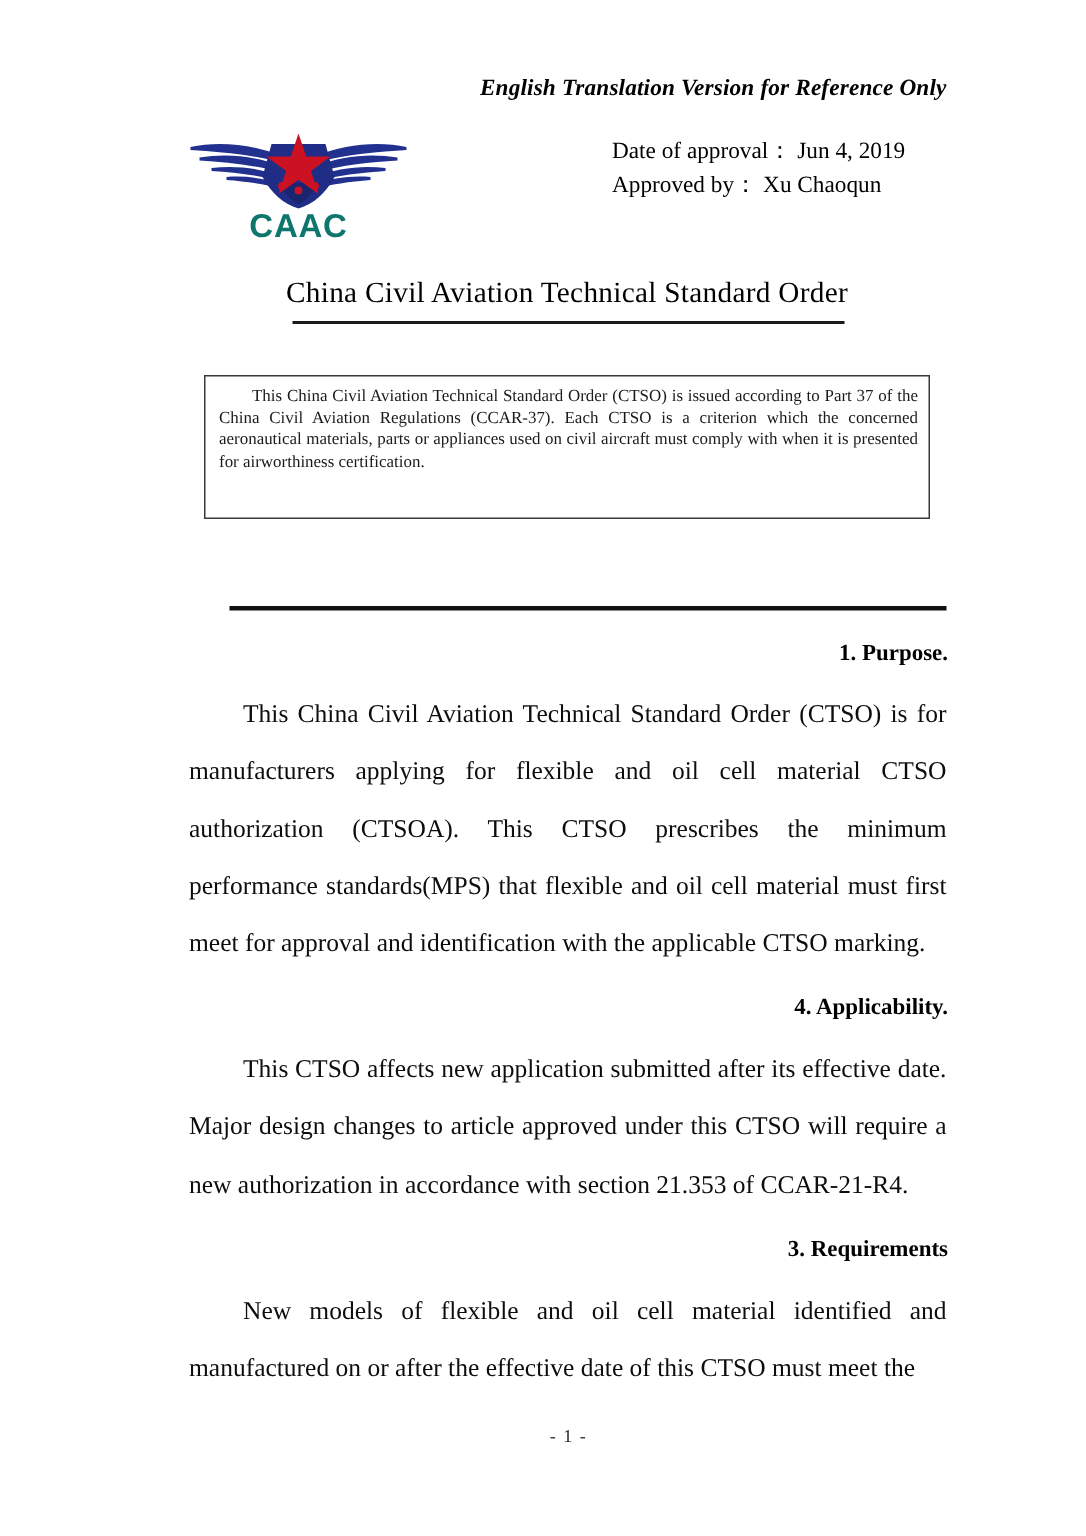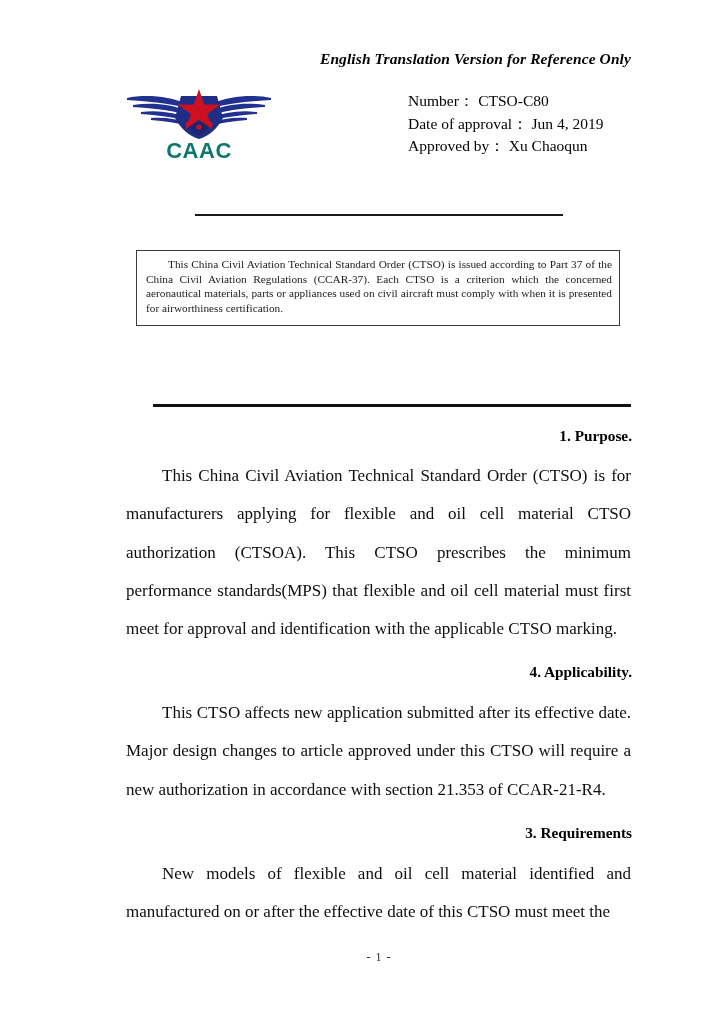--- a/index.html
+++ b/index.html
@@ -93,21 +93,21 @@
     height: 2px;
     background: #1a1a1a;
   }
 
   
   .notice-box {
     position: absolute;
     left: 119px;
     top: 250px;
     width: 484px;
-    height: 76px;
+    height: 96px;
     border: 1px solid #3a3a3a;
     box-sizing: border-box;
   }
   .notice-text {
     position: absolute;
     left: 9px;
     top: 6px;
     width: 466px;
     font-size: 11.3px;
     line-height: 14.6px;
@@ -204,25 +204,25 @@
       <polygon fill="#cc1122" points="74,5 79.2,20.4 95.4,20.4 82.3,30 87.3,45.3 74,35.8 60.7,45.3 65.7,30 52.6,20.4 68.8,20.4"></polygon>
 
       <circle cx="63" cy="40" r="2.6" fill="#cc1122"></circle>
       <circle cx="74" cy="43" r="2.6" fill="#cc1122"></circle>
       <circle cx="85" cy="40" r="2.6" fill="#cc1122"></circle>
     </svg>
     <div class="logo-text">CAAC</div>
   </div>
 
   <div class="meta-block">
-    <span class="meta-line">Number： CTSO-C80</span>
     <span class="meta-line">Date of approval： Jun 4, 2019</span>
     <span class="meta-line">Approved by： Xu Chaoqun</span>
   </div>
 
+  <div class="doc-title">China Civil Aviation Technical Standard Order</div>
   <div class="rule-title"></div>
 
   <div class="notice-box">
     <div class="notice-text">This China Civil Aviation Technical Standard Order (CTSO) is issued according to Part 37 of the China Civil Aviation Regulations (CCAR-37). Each CTSO is a criterion which the concerned aeronautical materials, parts or appliances used on civil aircraft must comply with when it is presented for airworthiness certification.</div>
   </div>
 
   <div class="rule-sub"></div>
 
   <div class="section-head" id="head-purpose">1. Purpose.</div>
   <div class="body-par" id="par-purpose">This China Civil Aviation Technical Standard Order (CTSO) is for manufacturers applying for flexible and oil cell material CTSO authorization (CTSOA). This CTSO prescribes the minimum performance standards(MPS) that flexible and oil cell material must first meet for approval and identification with the applicable CTSO marking.</div>

